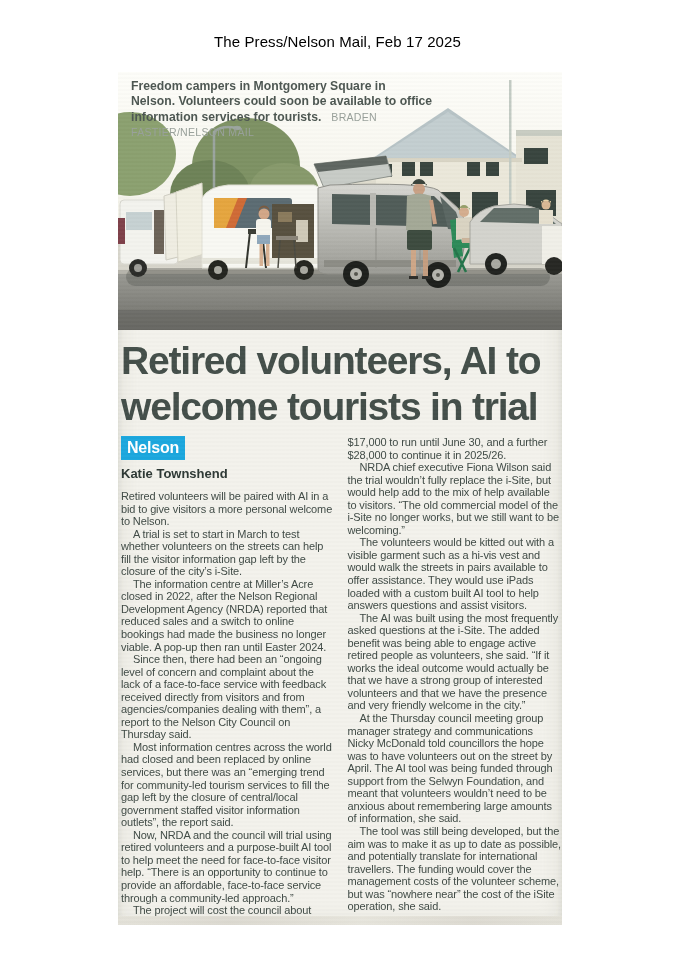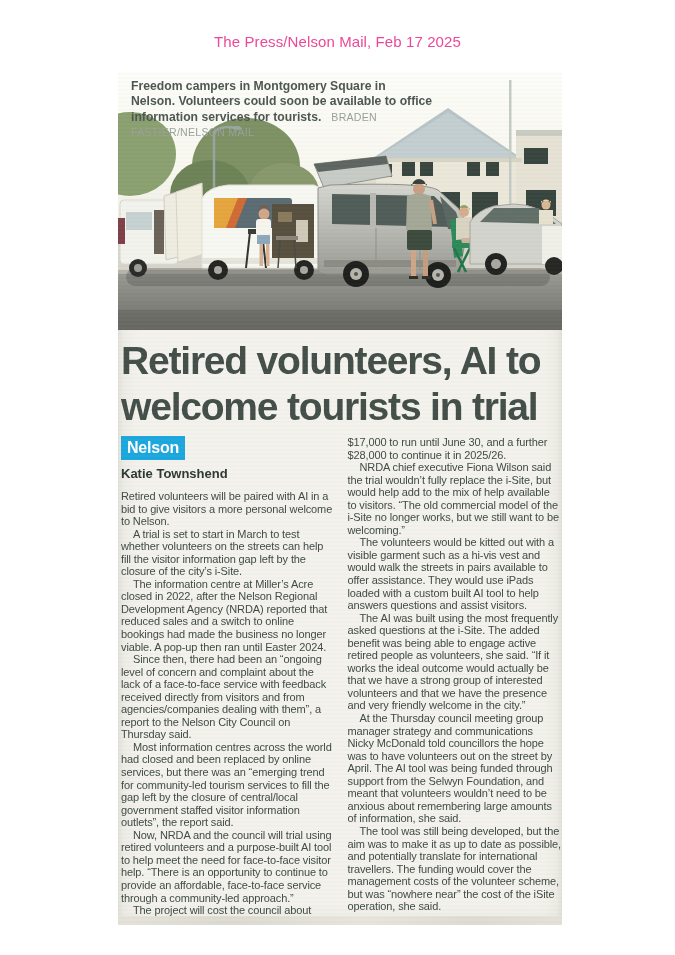--- a/index.html
+++ b/index.html
@@ -2,21 +2,21 @@
 <html><head>
 <meta charset="utf-8">
 <style>
   html,body{margin:0;padding:0;}
   body{
     width:675px;height:955px;position:relative;background:#ffffff;
     font-family:"Liberation Sans", sans-serif;overflow:hidden;
   }
   .page-title{
     position:absolute;top:33px;left:0;width:675px;text-align:center;
-    font-size:15px;color:#ec4899;letter-spacing:.1px;
+    font-size:15px;color:#000000;letter-spacing:.1px;
   }
   .clipping{
     position:absolute;left:118px;top:72px;width:444px;height:853px;
     background:#f3f2ec;
     box-shadow:inset 0 0 22px rgba(150,148,136,.22), inset 0 -3px 6px rgba(140,138,128,.18);
   }
   .clipping::after{ 
     content:"";position:absolute;inset:0;pointer-events:none;
     background:repeating-linear-gradient(0deg, rgba(255,255,255,.018) 0 2px, rgba(60,60,50,.014) 2px 4px);
   }

